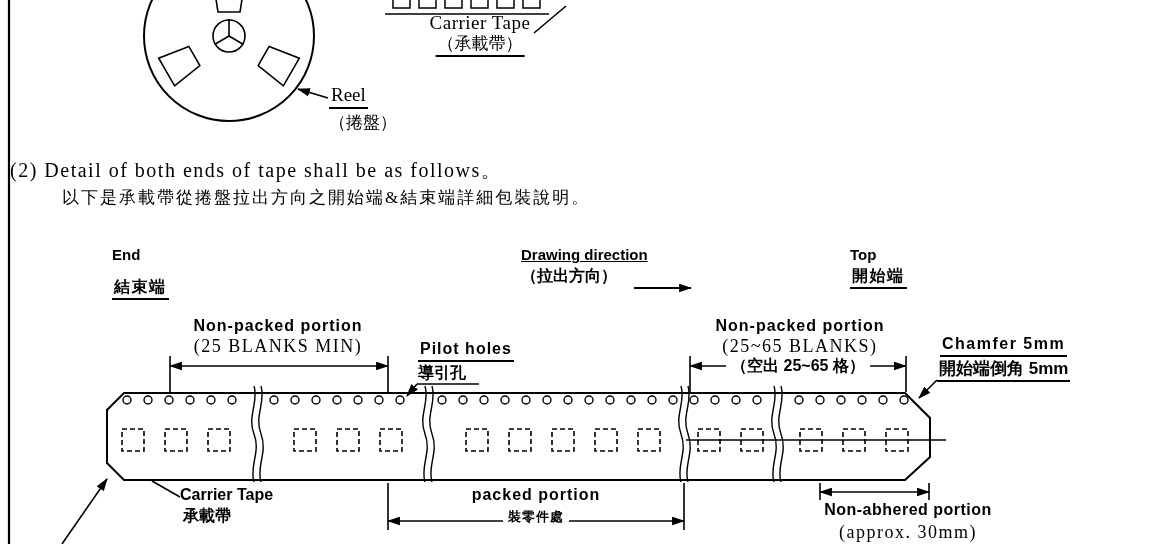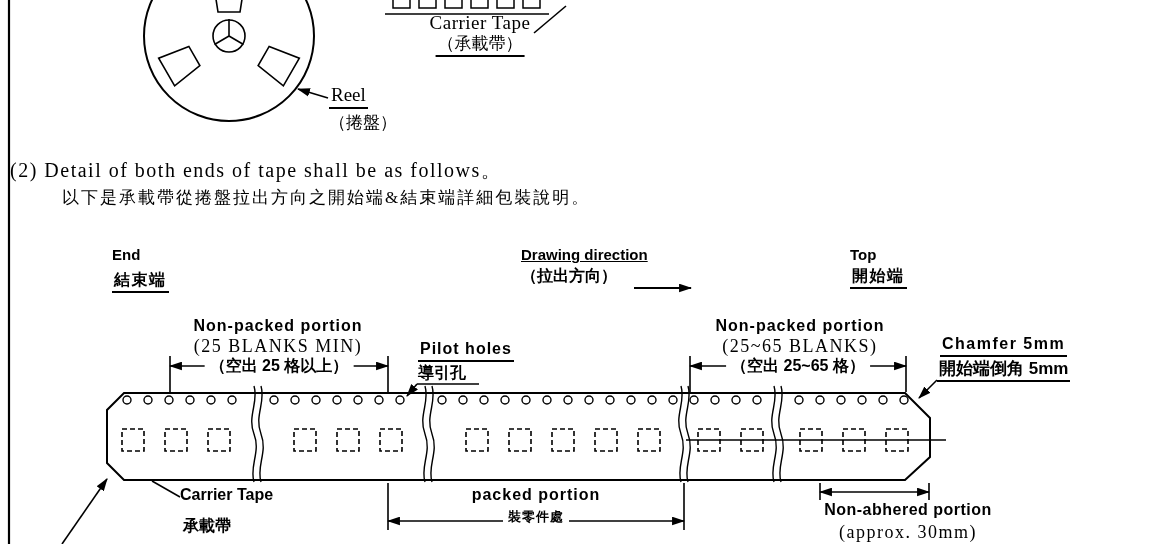--- a/index.html
+++ b/index.html
@@ -155,58 +155,57 @@
   <div class="txt serif" style="left:329px; top:84px;">
     <div><span class="ul" style="font-size:19px;">Reel</span></div>
     <div style="font-size:17px; margin-top:4px;">（捲盤）</div>
   </div>
 
   <div class="txt serif" style="left:10px; top:159px; font-size:20px; letter-spacing:1.5px;">(2) Detail of both ends of tape shall be as follows。</div>
   <div class="txt serif" style="left:62px; top:188px; font-size:17px; letter-spacing:2px;">以下是承載帶從捲盤拉出方向之開始端&amp;結束端詳細包裝說明。</div>
 
   <div class="txt sans-b" style="left:112px; top:246px;">
     <div style="font-size:15px;">End</div>
-    <div style="margin-top:7px;"><span class="ul" style="font-size:16px; letter-spacing:1.5px;">結束端</span></div>
+    <div style="margin-top:14px;"><span class="ul" style="font-size:16px; letter-spacing:1.5px;">結束端</span></div>
   </div>
 
   <div class="txt sans-b" style="left:521px; top:246px;">
     <div style="font-size:15px;text-decoration:underline;">Drawing direction</div>
     <div style="font-size:16px; margin-top:3px;">（拉出方向）</div>
   </div>
 
   <div class="txt sans-b" style="left:850px; top:246px;">
     <div style="font-size:15px;">Top</div>
     <div style="margin-top:3px;"><span class="ul" style="font-size:16px; letter-spacing:1.5px;">開始端</span></div>
   </div>
 
   <div class="txt center" style="left:278px; top:317px;">
     <div class="sans-b" style="font-size:16px; letter-spacing:1px;">Non-packed portion</div>
     <div class="serif" style="font-size:18px; letter-spacing:1.5px;text-align:center;">(25 BLANKS MIN)</div>
   </div>
-  <div class="txt center sans-b dimtxt" style="left:279px; top:357px; font-size:16px;">（空出 25 格以上）</div>
 
   <div class="txt" style="left:418px; top:340px;">
     <div><span class="ul sans-b" style="font-size:16px; letter-spacing:1px;">Pilot holes</span></div>
     <div class="sans-b" style="font-size:16px; margin-top:2px;">導引孔</div>
   </div>
 
   <div class="txt center" style="left:800px; top:317px;">
     <div class="sans-b" style="font-size:16px; letter-spacing:1px;">Non-packed portion</div>
     <div class="serif" style="font-size:18px; letter-spacing:1.5px;">(25~65 BLANKS)</div>
   </div>
   <div class="txt center sans-b dimtxt" style="left:798px; top:357px; font-size:16px;">（空出 25~65 格）</div>
 
   <div class="txt" style="left:940px; top:335px;">
     <div><span class="ul sans-b" style="font-size:16px; letter-spacing:1.5px;">Chamfer 5mm</span></div>
     <div style="margin-top:2px; margin-left:-3px;"><span class="ul sans-b" style="font-size:17px;">開始端倒角 5mm</span></div>
   </div>
 
   <div class="txt" style="left:180px; top:486px;">
     <div class="sans-b" style="font-size:16px;">Carrier Tape</div>
-    <div class="sans-b" style="font-size:16px; margin-top:12px; margin-left:3px;">承載帶</div>
+    <div class="sans-b" style="font-size:16px; margin-top:2px; margin-left:3px;">承載帶</div>
   </div>
 
   <div class="txt center sans-b" style="left:536px; top:486px; font-size:16px; letter-spacing:1px;">packed portion</div>
   <div class="txt center sans-b dimtxt" style="left:536px; top:509px; font-size:13px; letter-spacing:1px;">裝零件處</div>
 
   <div class="txt center" style="left:908px; top:501px;">
     <div class="sans-b" style="font-size:16px; letter-spacing:0.5px;">Non-abhered portion</div>
     <div class="serif" style="font-size:18px; letter-spacing:1.5px; margin-top:2px;">(approx. 30mm)</div>
   </div>
 

